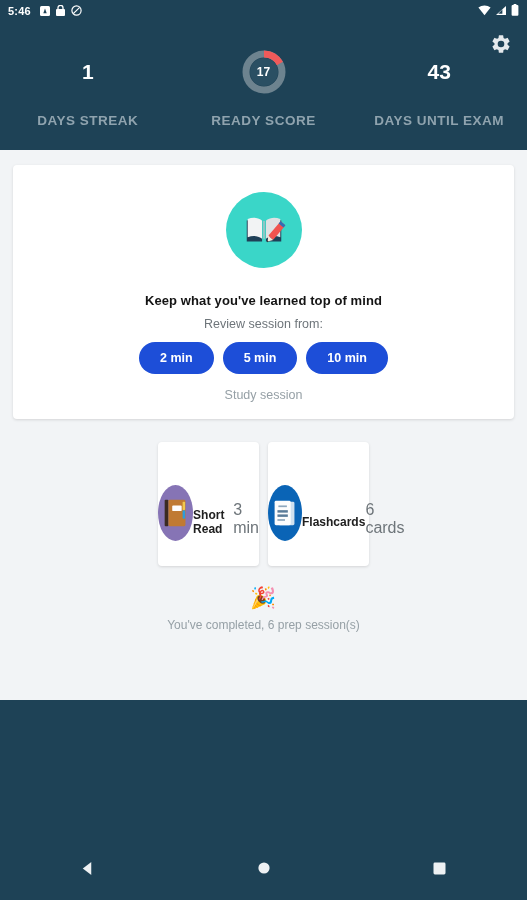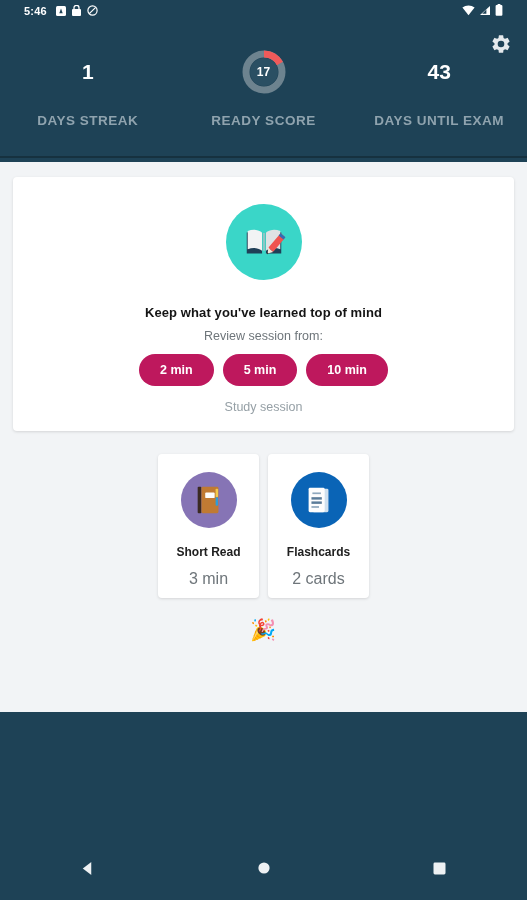--- a/index.html
+++ b/index.html
@@ -9,21 +9,21 @@
     background:#1e4256;
     overflow:hidden;
     position:relative;
   }
 
   
   .statusbar {
     height:22px; width:100%;
     background:#1e4256;
     display:flex; align-items:center;
-    padding:0 24px;
+    padding:0 8px;
     color:#ffffff;
   }
   .sb-time { font-size:11px; font-weight:600; letter-spacing:.2px; }
   .sb-left-icons { display:flex; align-items:center; gap:6px; margin-left:9px; }
   .sb-spacer { flex:1; }
   .sb-right-icons { display:flex; align-items:center; gap:4px; }
   .sb-ico { display:block; }
 
   
   .header {
@@ -57,21 +57,21 @@
   .dial svg { display:block; }
   .dial-num {
     position:absolute; inset:0;
     display:flex; align-items:center; justify-content:center;
     color:#ffffff; font-size:12px; font-weight:700;
   }
 
   
   .content {
     position:absolute; left:0; right:0;
-    top:162px; height:550px;
+    top:150px; height:550px;
     background:#f2f4f6;
     overflow:hidden;
   }
 
   .review-card {
     margin:15px 13px 0 13px;
     background:#ffffff;
     border-radius:4px;
     box-shadow:0 1px 3px rgba(0,0,0,.13);
     padding:27px 16px 17px 16px;
@@ -86,21 +86,21 @@
     margin-top:25px;
     font-size:13px; font-weight:700; color:#141414;
     letter-spacing:.1px;
   }
   .review-sub {
     margin-top:9px;
     font-size:12.5px; color:#6e757a;
   }
   .pill-row { margin-top:11px; display:flex; gap:9px; }
   .pill {
-    background:#be185d;
+    background:#1d4ed8;
     color:#ffffff;
     font-size:12.5px; font-weight:600;
     border-radius:22px;
     padding:9px 21px;
     cursor:pointer;
     border:none;
     font-family:"Liberation Sans", sans-serif;
   }
   .study-length {
     margin-top:14px;
@@ -116,25 +116,25 @@
   .ql-rule { flex:1; height:1px; background:#c9ced2; }
   .ql-title {
     font-size:11.5px; color:#6e757a; letter-spacing:1.2px; font-weight:400;
   }
 
   .ql-cards {
     margin-top:23px;
     display:flex; justify-content:center; gap:9px;
   }
   .ql-card {
-    width:101px; height:144px;
+    width:101px; height:124px;
     background:#ffffff;
     border-radius:4px;
     box-shadow:0 1px 3px rgba(0,0,0,.13);
-    display:flex; flex-direction:column; align-items:center;
+    display:flex; flex-direction:row; align-items:center;
     padding-top:18px;
     cursor:pointer;
   }
   .ql-icon-circle {
     width:56px; height:56px; border-radius:50%;
     display:flex; align-items:center; justify-content:center;
   }
   .ql-name {
     margin-top:17px;
     font-size:12px; font-weight:700; color:#202020;
@@ -301,27 +301,28 @@
         <svg width="34" height="34" viewBox="0 0 36 36">
           <rect x="11" y="6" width="17" height="25" rx="1.5" fill="#cfe0ef"></rect>
           <rect x="7" y="5" width="17" height="26" rx="1.5" fill="#fdfdfd"></rect>
           <rect x="11" y="10" width="9" height="1.8" fill="#8fa8bd"></rect>
           <rect x="10" y="15" width="11" height="2.6" fill="#5b7c99"></rect>
           <rect x="10" y="19.5" width="11" height="2.6" fill="#5b7c99"></rect>
           <rect x="10" y="24.5" width="8" height="1.8" fill="#8fa8bd"></rect>
         </svg>
       </div>
       <div class="ql-name">Flashcards</div>
-      <div class="ql-meta">2 cards</div>
+      <div class="ql-meta">6 cards</div>
     </div>
 
   </div>
 
   <div class="completed">
     <div class="completed-emoji">🎉</div>
+    <div class="completed-text">You've completed, 6 prep session(s)</div>
   </div>
 
 </div>
 
 <div class="navbar">
   <div class="nav-btn">
     <span>
       <svg width="17" height="17" viewBox="0 0 18 18">
           <path d="M13 2 4 9l9 7z" fill="#eef1f3"></path>
         </svg>

